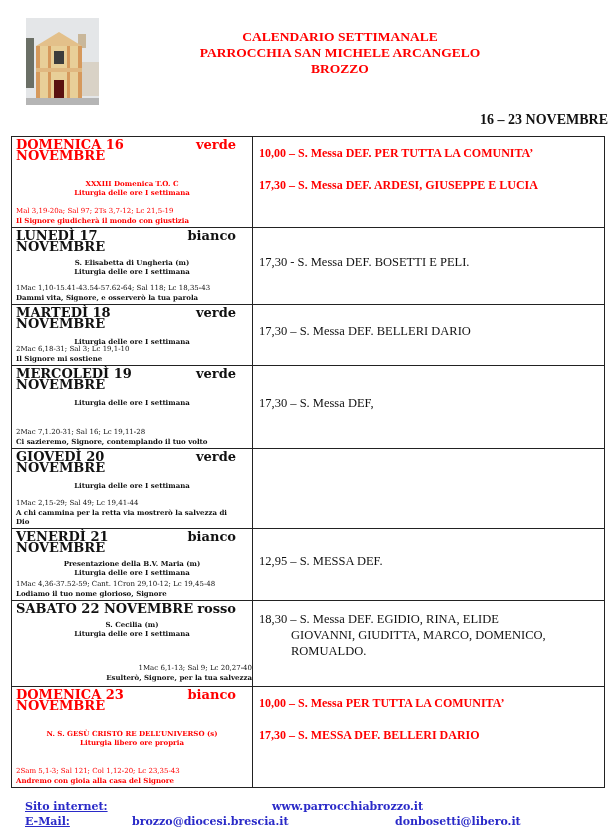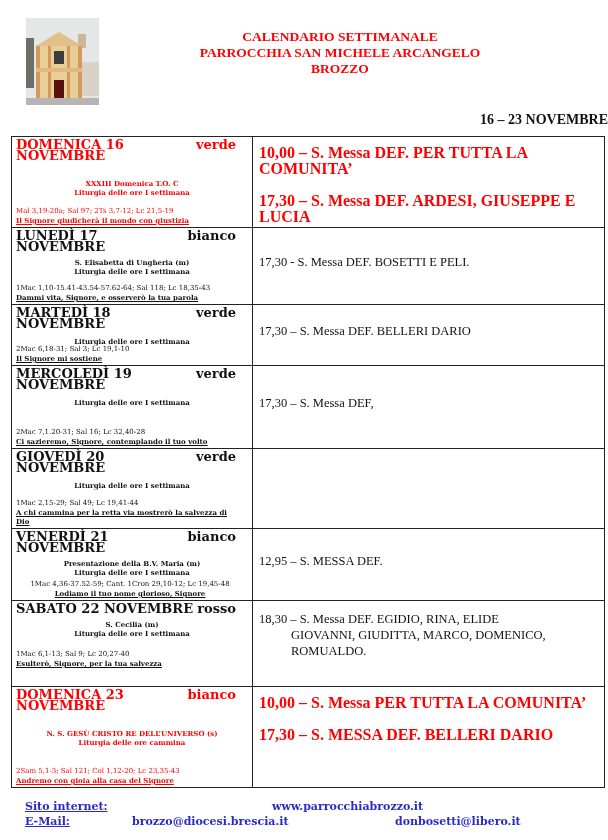--- a/index.html
+++ b/index.html
@@ -9,25 +9,25 @@
   .hdr { position:absolute; left:130px; width:420px; text-align:center; color:#ff0000; font-weight:bold; font-size:13.5px; line-height:16px; }
   .dates { position:absolute; left:0; width:608px; top:112px; text-align:right; font-weight:bold; font-size:14px; color:#111; }
   table.cal { position:absolute; left:11px; top:136px; width:594px; border-collapse:collapse; table-layout:fixed; }
   table.cal td { border:1.5px solid #222; vertical-align:top; padding:0; }
   td.left { width:240px; font-family:"DejaVu Serif", serif; font-size:7px; line-height:9px; position:relative; }
   td.right { font-size:12.5px; }
   .dayrow { display:flex; justify-content:space-between; font-weight:bold; font-size:13px; padding:2px 8px 0 4px; line-height:11px; }
   .dayrow .color { margin-right:0; padding-right:8px; }
   .center { text-align:center; font-weight:bold; }
   .read { padding-left:4px; }
-  .resp { padding-left:4px; font-weight:bold;text-decoration:underline; }
+  .resp { padding-left:4px; font-weight:bold; }
   .red { color:#ff0000; }
   .blk { color:#111; }
   .mass { padding-left:6px; line-height:16px; }
-  .mass.big { font-weight:bold; font-size:16px; }
+  .mass.big { font-weight:bold; font-size:12px; }
   .footer { position:absolute; left:25px; top:800px; width:570px; font-family:"DejaVu Serif", serif; font-size:11px; font-weight:bold; color:#2a2ac8; }
   .footer .lbl { position:absolute; text-decoration:underline; }
   .footer .val { position:absolute; }
 </style>
 </head>
 <body>
 
 <div class="photo">
   <svg width="73" height="87" viewBox="0 0 73 87">
     <rect x="0" y="0" width="73" height="87" fill="#e4e6e8"></rect>
@@ -114,21 +114,21 @@
       </tr>
       <tr style="height: 82px;">
         <td class="left blk" style="height: 82px;">
           <div class="dayrow">
             <span>MERCOLEDÌ 19 NOVEMBRE</span>
             <span class="color">verde</span>
           </div>
           <div style="height:8px"></div>
           <div class="center">Liturgia delle ore I settimana</div>
           <div style="position:absolute;left:0;right:0;bottom:2px;">
-            <div class="read">2Mac 7,1.20-31; Sal 16; Lc 32,40-28</div>
+            <div class="read">2Mac 7,1.20-31; Sal 16; Lc 19,11-28</div>
             <div class="resp">Ci sazieremo, Signore, contemplando il tuo volto</div>
           </div>
         </td>
         <td class="right blk">
           <div style="height:29px"></div>
           <div class="mass">17,30 – S. Messa DEF,</div>
         </td>
       </tr>
       <tr style="height: 79px;">
         <td class="left blk" style="height: 79px;">
@@ -147,60 +147,60 @@
       </tr>
       <tr style="height: 71px;">
         <td class="left blk" style="height: 71px;">
           <div class="dayrow">
             <span>VENERDÌ 21 NOVEMBRE</span>
             <span class="color">bianco</span>
           </div>
           <div style="height:6px"></div>
           <div class="center">Presentazione della B.V. Maria (m)</div>
           <div class="center">Liturgia delle ore I settimana</div>
-          <div style="position:absolute;left:0;right:8px;bottom:2px;text-align:center;">
+          <div style="position:absolute;left:0;right:8px;bottom:2px;">
             <div class="read">1Mac 4,36-37.52-59; Cant. 1Cron 29,10-12; Lc 19,45-48</div>
             <div class="resp">Lodiamo il tuo nome glorioso, Signore</div>
           </div>
         </td>
         <td class="right blk">
           <div style="height:24px"></div>
           <div class="mass">12,95 – S. MESSA DEF.</div>
         </td>
       </tr>
       <tr style="height: 85px;">
         <td class="left blk" style="height: 85px;">
           <div class="dayrow">
             <span>SABATO 22 NOVEMBRE</span>
             <span class="color">rosso</span>
           </div>
           <div style="height:6px"></div>
           <div class="center">S. Cecilia (m)</div>
           <div class="center">Liturgia delle ore I settimana</div>
-          <div style="position:absolute;left:0;right:0;bottom:18px;">
+          <div style="position:absolute;left:0;right:0;bottom:4px;text-align:right;">
             <div class="read">1Mac 6,1-13; Sal 9; Lc 20,27-40</div>
             <div class="resp">Esulterò, Signore, per la tua salvezza</div>
           </div>
         </td>
         <td class="right blk">
           <div style="height:10px"></div>
           <div class="mass">18,30 – S. Messa DEF. EGIDIO, RINA, ELIDE</div>
           <div class="mass " style="padding-left:38px">GIOVANNI, GIUDITTA, MARCO, DOMENICO,</div>
           <div class="mass " style="padding-left:38px">ROMUALDO.</div>
         </td>
       </tr>
       <tr style="height: 100px;">
         <td class="left red" style="height: 100px;">
           <div class="dayrow">
             <span>DOMENICA 23 NOVEMBRE</span>
             <span class="color">bianco</span>
           </div>
           <div style="height:18px"></div>
           <div class="center">N. S. GESÙ CRISTO RE DELL’UNIVERSO (s)</div>
-          <div class="center">Liturgia delle ore cammina</div>
+          <div class="center">Liturgia libero ore propria</div>
           <div style="position:absolute;left:0;right:0;bottom:2px;">
             <div class="read">2Sam 5,1-3; Sal 121; Col 1,12-20; Lc 23,35-43</div>
             <div class="resp">Andremo con gioia alla casa del Signore</div>
           </div>
         </td>
         <td class="right red">
           <div style="height:8px"></div>
           <div class="mass big">10,00 – S. Messa PER TUTTA LA COMUNITA’</div>
           <div style="height:16px"></div>
           <div class="mass big">17,30 – S. MESSA DEF. BELLERI DARIO</div>

